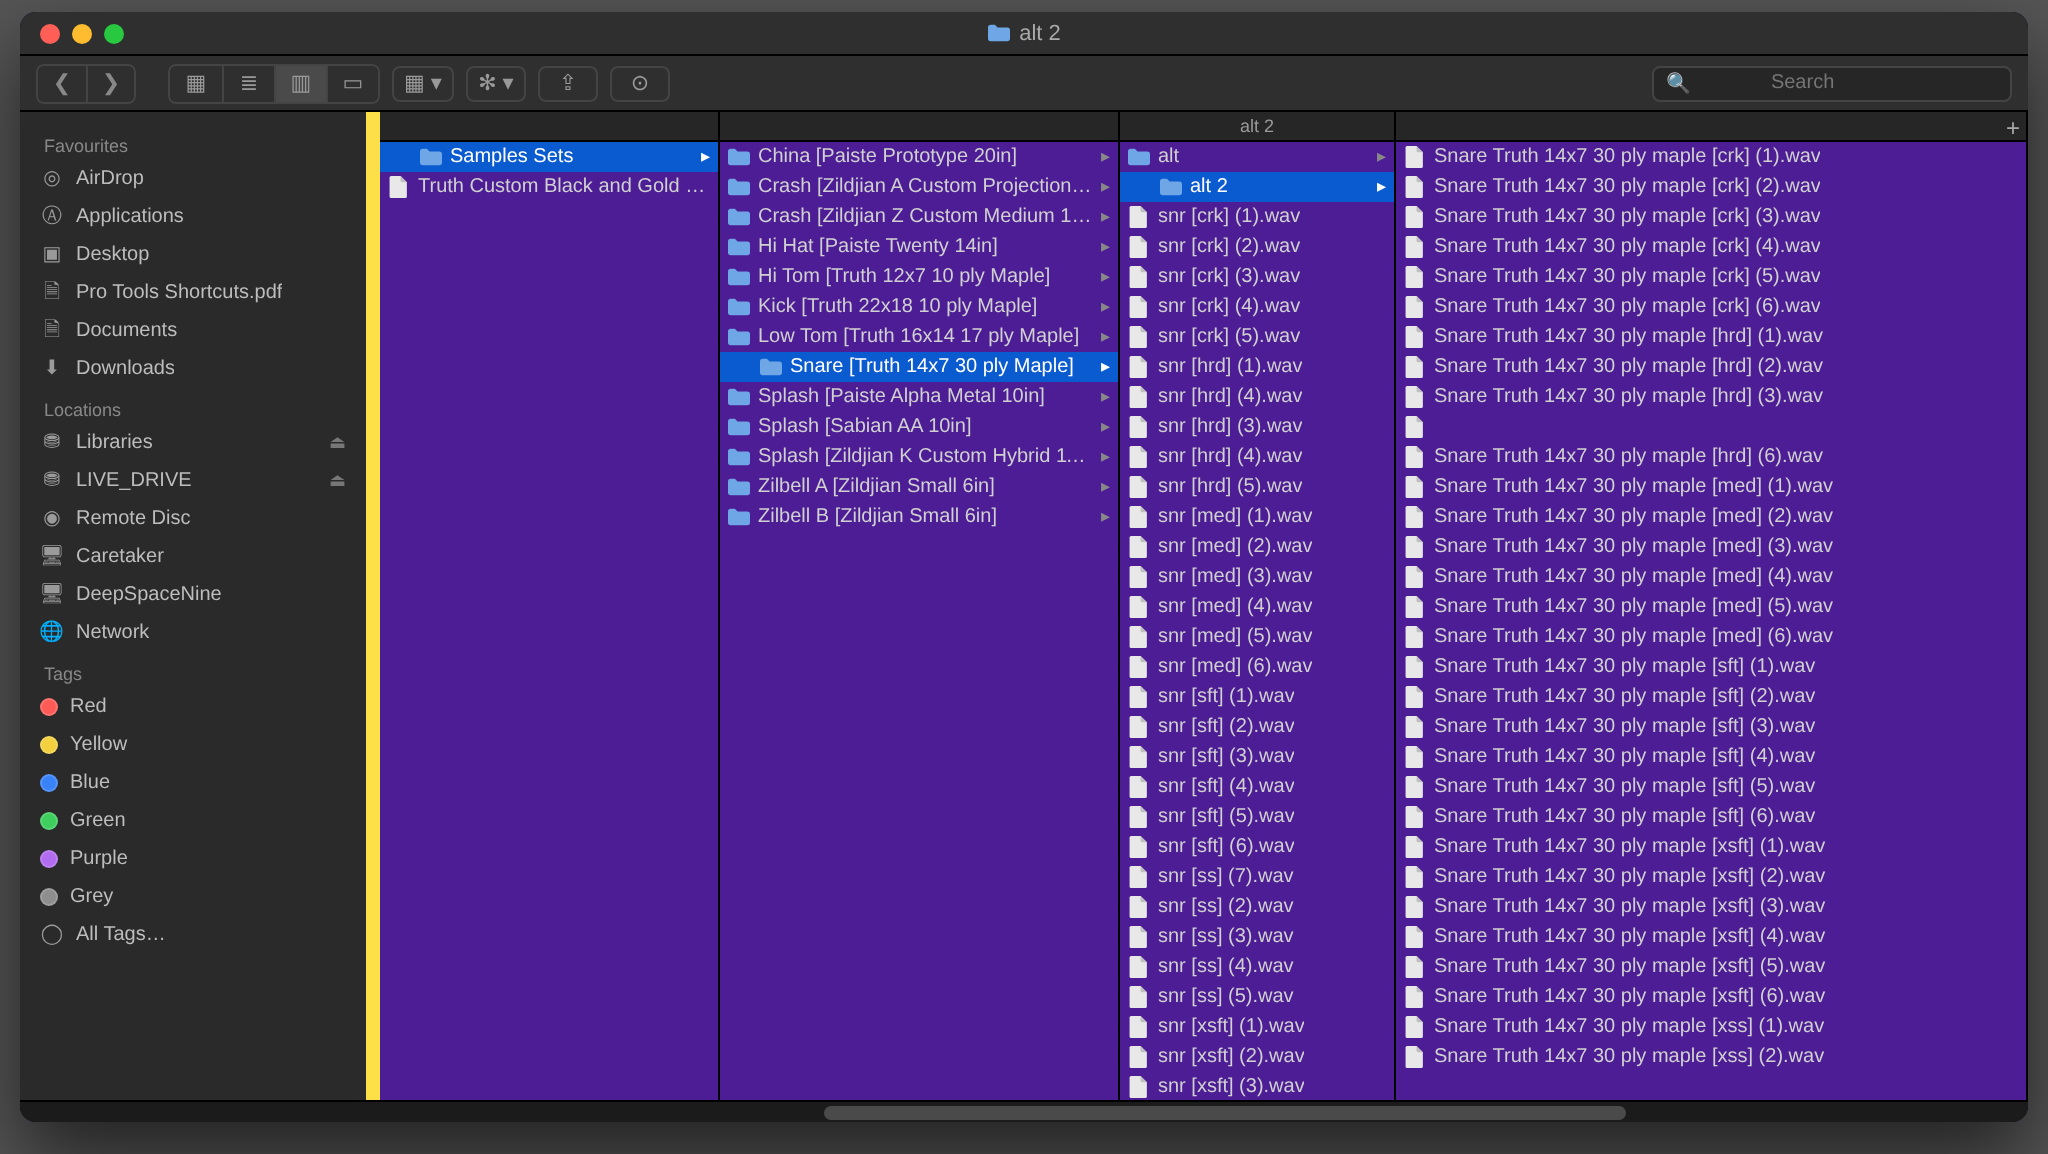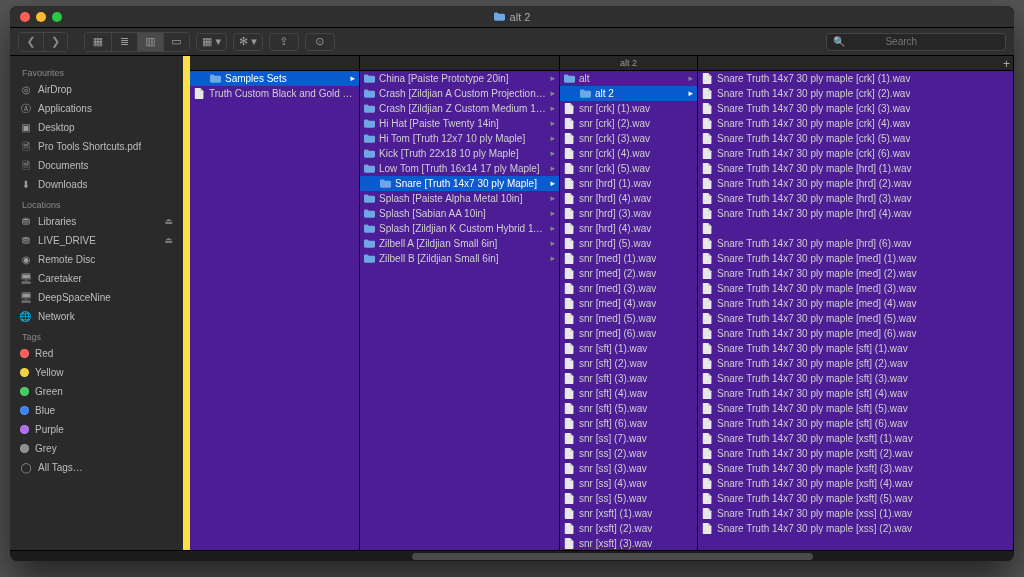--- a/index.html
+++ b/index.html
@@ -167,26 +167,26 @@
         <div class="sb-head">Tags</div>
         <div class="sb-item">
           <span class="tagdot" style="background:#ff5b56"></span>
           <span class="fname">Red</span>
         </div>
         <div class="sb-item">
           <span class="tagdot" style="background:#f3d03e"></span>
           <span class="fname">Yellow</span>
         </div>
         <div class="sb-item">
+          <span class="tagdot" style="background:#3a82f7"></span>
+          <span class="fname">Blue</span>
+        </div>
+        <div class="sb-item">
           <span class="tagdot" style="background:#3ecf5f"></span>
           <span class="fname">Green</span>
-        </div>
-        <div class="sb-item">
-          <span class="tagdot" style="background:#3a82f7"></span>
-          <span class="fname">Blue</span>
         </div>
         <div class="sb-item">
           <span class="tagdot" style="background:#b26cf0"></span>
           <span class="fname">Purple</span>
         </div>
         <div class="sb-item">
           <span class="tagdot" style="background:#8e8e8e"></span>
           <span class="fname">Grey</span>
         </div>
         <div class="sb-item">
@@ -718,29 +718,20 @@
               </span>
               <span class="fname">Snare Truth 14x7 30 ply maple [hrd] (3).wav</span>
             </div>
             <div class="row">
               <span class="ficon">
                 <svg viewBox="0 0 12 14">
                   <path fill="#e8e8e8" d="M1 0h6l4 4v9a1 1 0 01-1 1H1a1 1 0 01-1-1V1a1 1 0 011-1z"></path>
                   <path fill="#bfbfbf" d="M7 0l4 4H8a1 1 0 01-1-1z"></path>
                 </svg>
               </span>
-              <span class="fname">Snare Truth 14x7 30 ply maple [hrd] (4).wav</span>
-            </div>
-            <div class="row">
-              <span class="ficon">
-                <svg viewBox="0 0 12 14">
-                  <path fill="#e8e8e8" d="M1 0h6l4 4v9a1 1 0 01-1 1H1a1 1 0 01-1-1V1a1 1 0 011-1z"></path>
-                  <path fill="#bfbfbf" d="M7 0l4 4H8a1 1 0 01-1-1z"></path>
-                </svg>
-              </span>
             </div>
             <div class="row">
               <span class="ficon">
                 <svg viewBox="0 0 12 14">
                   <path fill="#e8e8e8" d="M1 0h6l4 4v9a1 1 0 01-1 1H1a1 1 0 01-1-1V1a1 1 0 011-1z"></path>
                   <path fill="#bfbfbf" d="M7 0l4 4H8a1 1 0 01-1-1z"></path>
                 </svg>
               </span>
               <span class="fname">Snare Truth 14x7 30 ply maple [hrd] (6).wav</span>
             </div>
@@ -889,20 +880,29 @@
               <span class="fname">Snare Truth 14x7 30 ply maple [xsft] (4).wav</span>
             </div>
             <div class="row">
               <span class="ficon">
                 <svg viewBox="0 0 12 14">
                   <path fill="#e8e8e8" d="M1 0h6l4 4v9a1 1 0 01-1 1H1a1 1 0 01-1-1V1a1 1 0 011-1z"></path>
                   <path fill="#bfbfbf" d="M7 0l4 4H8a1 1 0 01-1-1z"></path>
                 </svg>
               </span>
               <span class="fname">Snare Truth 14x7 30 ply maple [xsft] (5).wav</span>
+            </div>
+            <div class="row">
+              <span class="ficon">
+                <svg viewBox="0 0 12 14">
+                  <path fill="#e8e8e8" d="M1 0h6l4 4v9a1 1 0 01-1 1H1a1 1 0 01-1-1V1a1 1 0 011-1z"></path>
+                  <path fill="#bfbfbf" d="M7 0l4 4H8a1 1 0 01-1-1z"></path>
+                </svg>
+              </span>
+              <span class="fname">Snare Truth 14x7 30 ply maple [xsft] (6).wav</span>
             </div>
             <div class="row">
               <span class="ficon">
                 <svg viewBox="0 0 12 14">
                   <path fill="#e8e8e8" d="M1 0h6l4 4v9a1 1 0 01-1 1H1a1 1 0 01-1-1V1a1 1 0 011-1z"></path>
                   <path fill="#bfbfbf" d="M7 0l4 4H8a1 1 0 01-1-1z"></path>
                 </svg>
               </span>
               <span class="fname">Snare Truth 14x7 30 ply maple [xss] (1).wav</span>
             </div>

